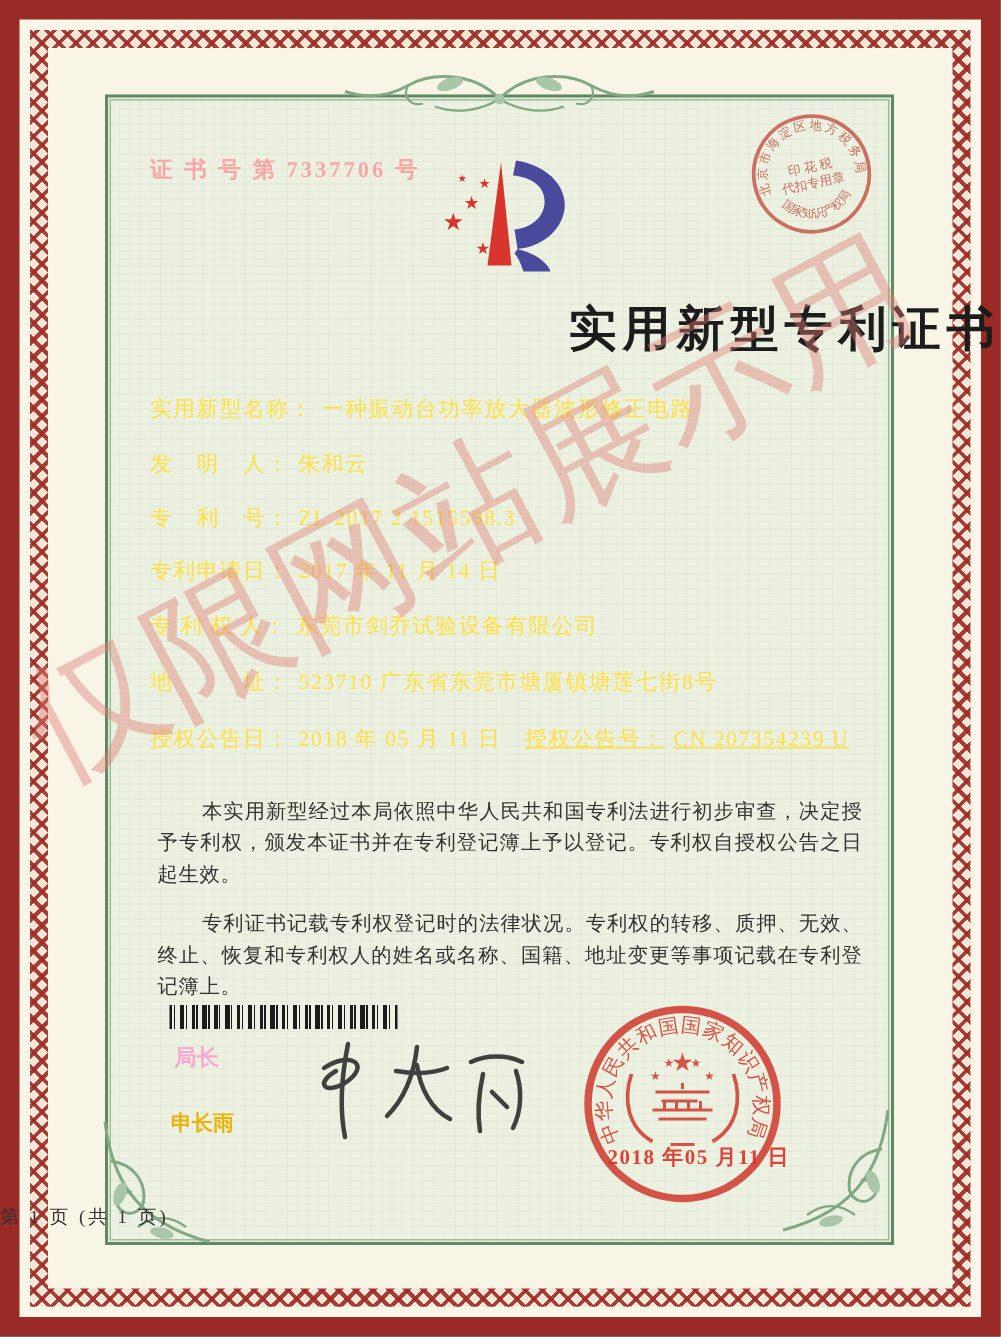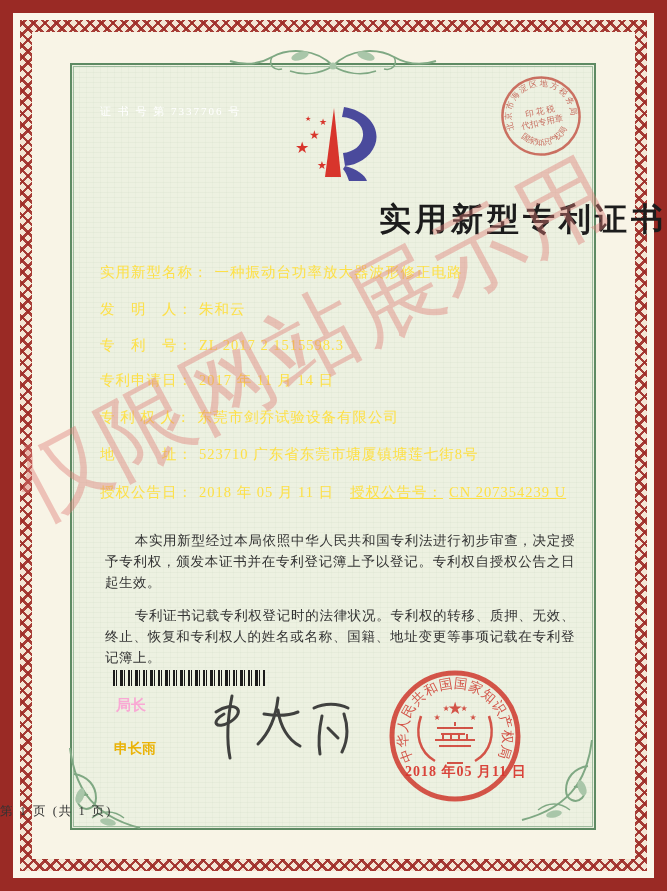--- a/index.html
+++ b/index.html
@@ -20,21 +20,21 @@
   
   .panel{
     position:absolute;left:70px;top:63px;width:526px;height:767px;
     background-color:#edf1e1;
     background-image:repeating-linear-gradient(0deg, rgba(140,170,135,.07) 0 1px, transparent 1px 5px),
                      repeating-linear-gradient(90deg, rgba(140,170,135,.05) 0 1px, transparent 1px 7px);
     border:2px solid #5e8a63;box-sizing:border-box;
   }
   .panel-inner{position:absolute;inset:1px;border:1px solid #9dbb9d;}
   
-  .cert-no{position:absolute;left:100px;top:104px;font-size:11px;letter-spacing:2px;color:#ffffff;z-index:3;}
+  .cert-no{position:absolute;left:100px;top:104px;font-size:15px;letter-spacing:2px;color:#fca5a5;z-index:3;font-weight:bold;}
   .logo{position:absolute;left:287px;top:103px;width:92px;height:80px;z-index:3;}
   .title{
     position:absolute;left:0;top:198px;width:100%;text-align:right;
     font-size:32px;font-weight:700;letter-spacing:4px;color:#1c1c1c;z-index:3;
   }
   .field-row{position:absolute;left:100px;font-size:14.5px;color:#fde047;white-space:nowrap;z-index:3;}
   .flabel{letter-spacing:1px;}
   .fvalue{margin-left:6px;letter-spacing:1px;}
   .pair2{position:absolute;left:250px;top:0;text-decoration:underline;}
   .paragraphs{

